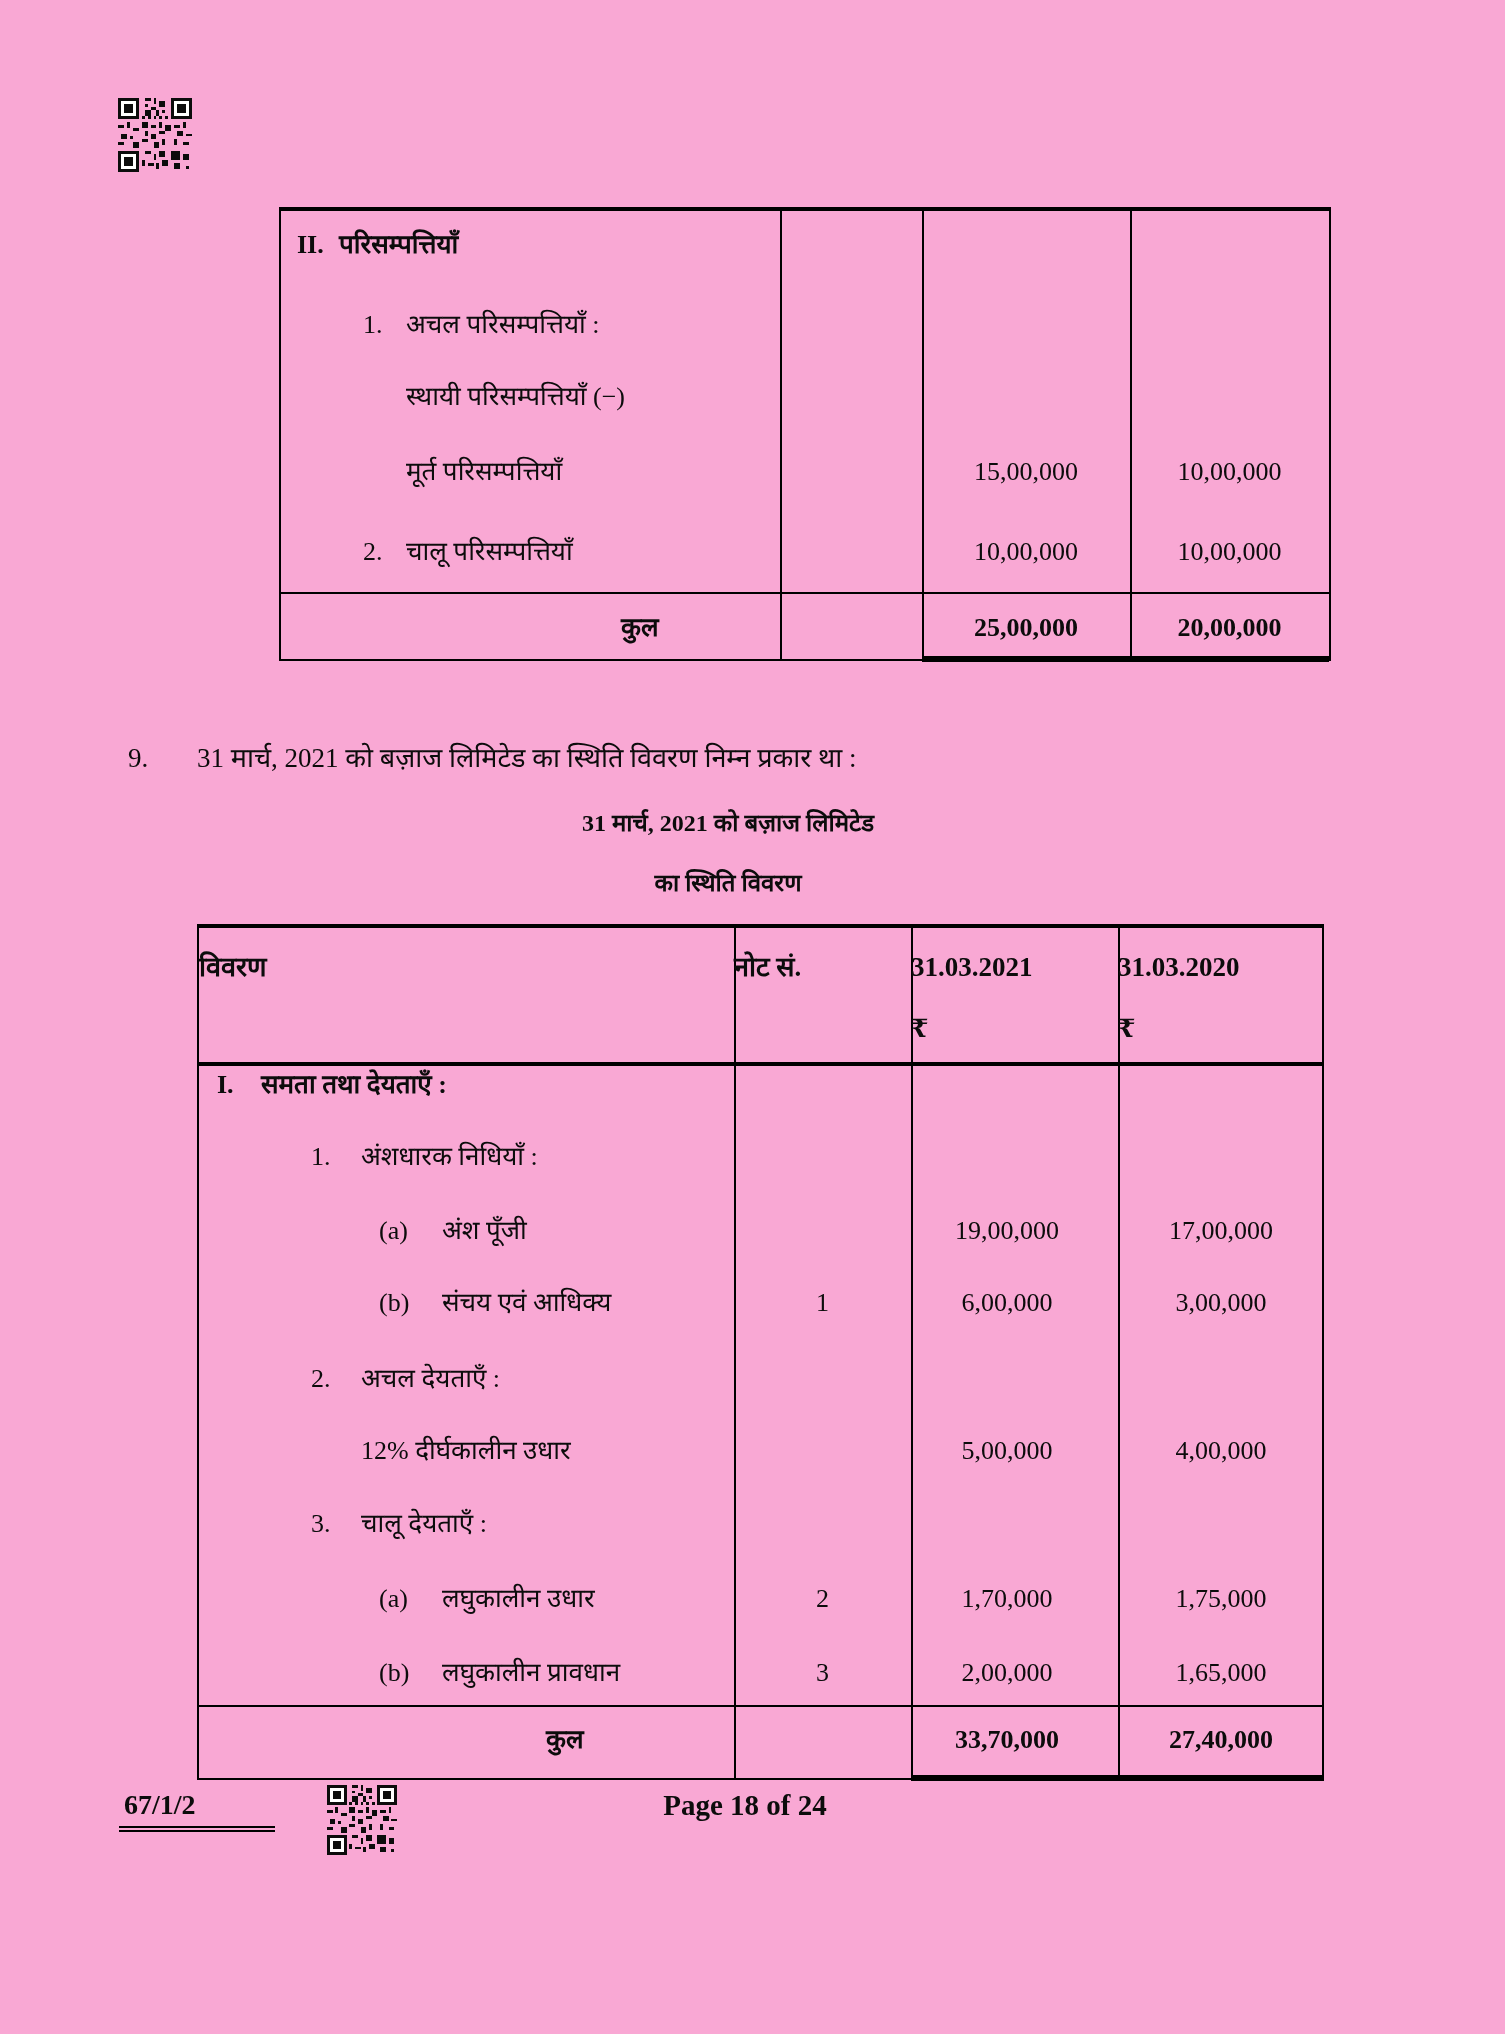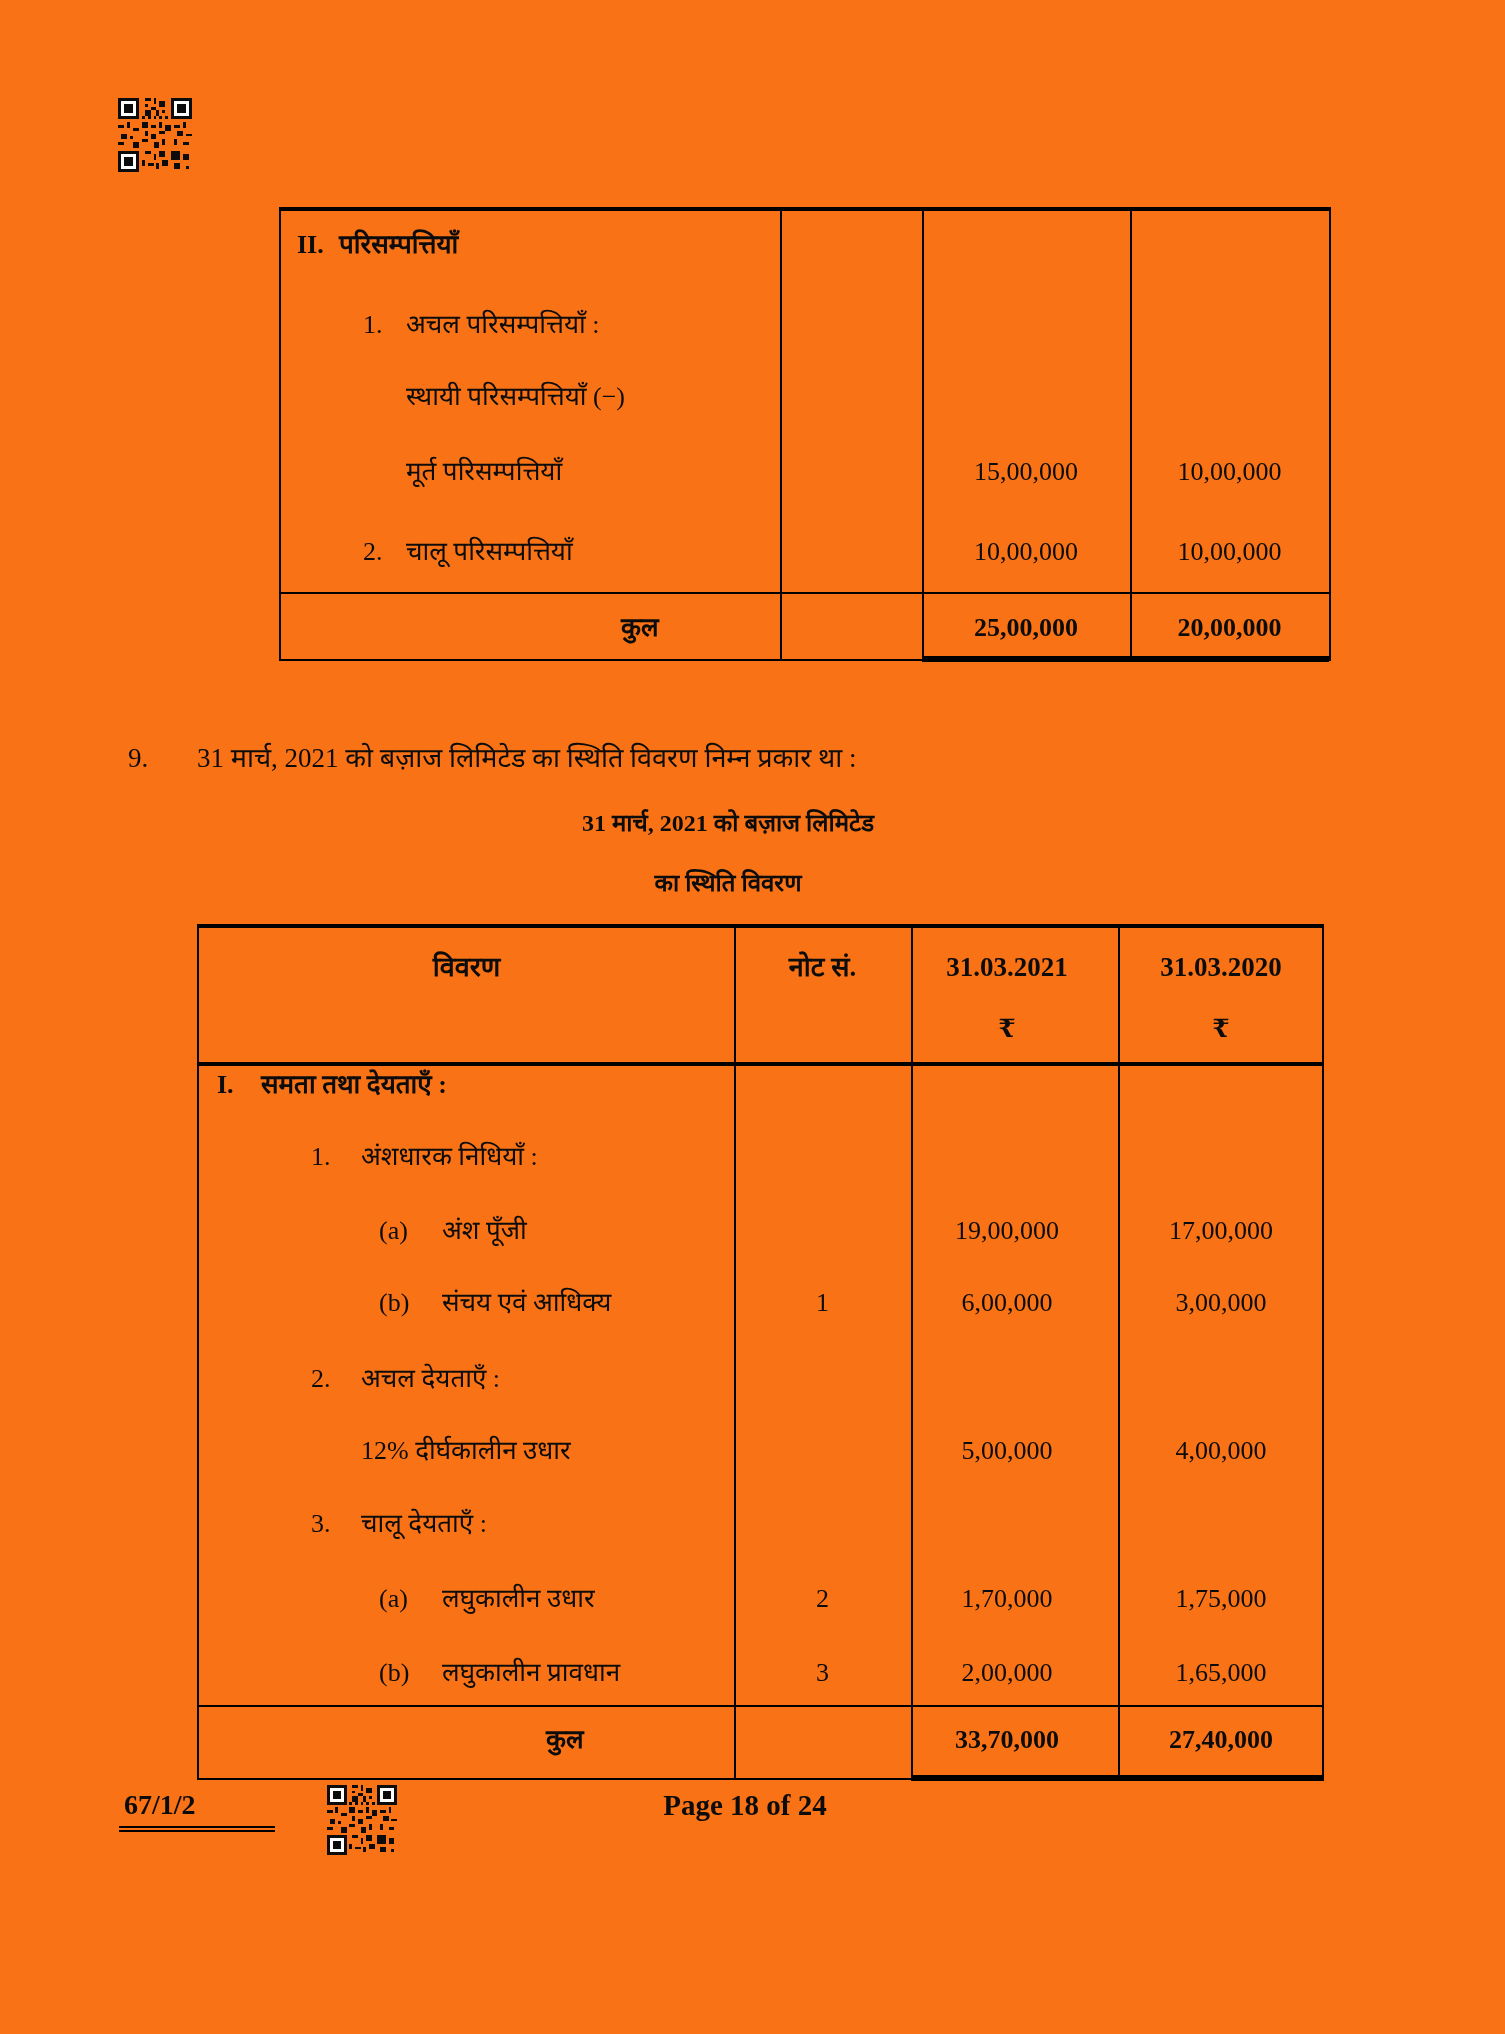--- a/index.html
+++ b/index.html
@@ -1,17 +1,17 @@
 <!DOCTYPE html>
 <html><head>
 <meta charset="utf-8">
 <style>
   html,body{margin:0;padding:0;background:#e8e8e8;}
   .page{
-    position:relative;width:1505px;height:2034px;background:#f97316;
+    position:relative;width:1505px;height:2034px;background:#f9a8d4;
     font-family:"Liberation Serif","DejaVu Serif",serif;color:#0c0c0c;
     overflow:hidden;
   }
   .abs{position:absolute;}
   svg.qr{shape-rendering:crispEdges;display:block;}
 
   
   .tbl{position:absolute;border:2px solid #000;box-sizing:border-box;}
   #toptable{left:279px;top:207px;width:1052px;height:454px;border-top-width:4px;}
   #maintable{left:197px;top:924px;width:1127px;height:856px;border-top-width:4px;}
@@ -28,21 +28,21 @@
 
   
   .t-c3{left:641px;width:208px;}
   .t-c4{left:849px;width:199px;}
   
   .m-c2{left:535px;width:177px;}
   .m-c3{left:712px;width:192px;}
   .m-c4{left:919px;width:206px;text-align:center;}
 
   
-  .hcell{position:absolute;text-align:center;font-weight:bold;font-size:27px;line-height:40px;height:40px;}
+  .hcell{position:absolute;text-align:left;font-weight:bold;font-size:27px;line-height:40px;height:40px;}
 
   
   .qline{position:absolute;font-size:27px;line-height:36px;white-space:nowrap;}
   .heading{position:absolute;left:197px;width:1062px;text-align:center;font-weight:bold;font-size:24px;line-height:38px;}
 
   
   .footer-code{position:absolute;left:124px;top:1788px;font-size:28px;font-weight:bold;line-height:34px;}
   .footer-rule{position:absolute;left:119px;top:1826px;width:156px;height:6px;border-top:2px solid #000;border-bottom:2px solid #000;box-sizing:border-box;}
   .footer-page{position:absolute;left:495px;top:1786px;width:500px;text-align:center;font-size:29px;font-weight:bold;line-height:38px;}
 </style>

